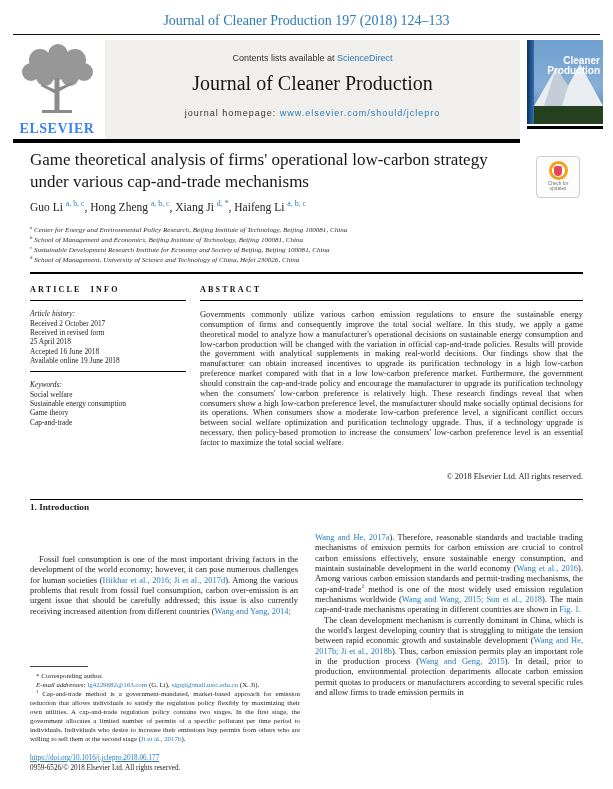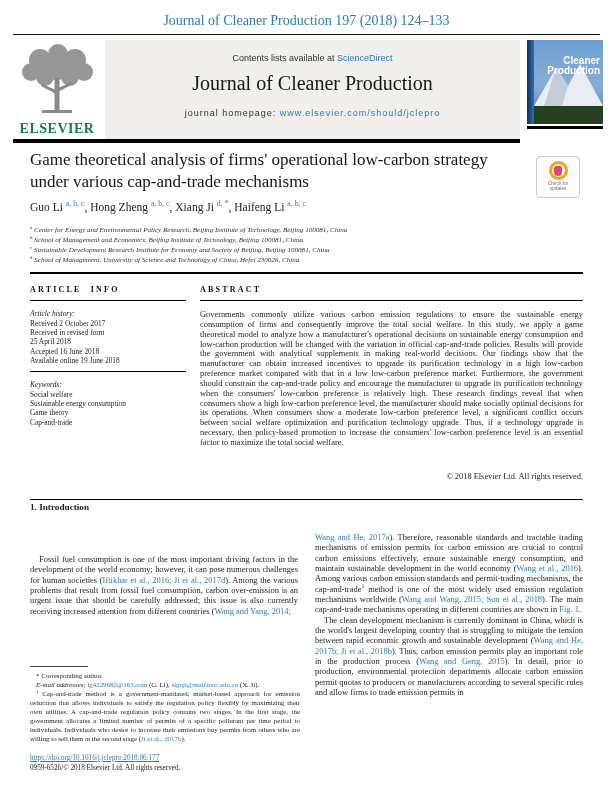--- a/index.html
+++ b/index.html
@@ -12,21 +12,21 @@
   sup.link{color:#2b7bb9;}
 
   
   .journal-ref{top:13px;left:0;width:100%;text-align:center;font-size:14px;color:#2b7bb9;}
   .rule-top{top:34px;left:13px;width:587px;height:1px;background:#111;}
   .banner{top:40px;left:105px;width:415px;height:99px;background:#f0efec;text-align:center;}
   .contents-line{margin-top:13px;font-family:"Liberation Sans",sans-serif;font-size:9px;color:#333;}
   .banner-title{margin-top:9px;font-size:20px;color:#161616;}
   .homepage-line{margin-top:13px;font-family:"Liberation Sans",sans-serif;font-size:9px;letter-spacing:1px;color:#333;}
   .elsevier{top:44px;left:12px;width:90px;height:95px;text-align:center;}
-  .els-word{font-size:14px;font-weight:bold;color:#15803d;letter-spacing:.5px;margin-top:1px;}
+  .els-word{font-size:14px;font-weight:bold;color:#3b82f6;letter-spacing:.5px;margin-top:1px;}
   .cover{top:40px;left:527px;width:76px;height:84px;background:linear-gradient(180deg,#6e9fcf 0%,#87aed6 55%,#4c7cae 100%);overflow:hidden;}
   .cover-spine{position:absolute;left:0;top:0;width:7px;height:100%;background:linear-gradient(90deg,#0d2f5f,#2f6fae);}
   .cover-title{position:absolute;top:16px;right:3px;text-align:right;color:#fff;
                font-family:"Liberation Sans",sans-serif;font-weight:bold;font-size:10px;line-height:10px;}
   .cover-mtn{position:absolute;left:7px;bottom:18px;width:69px;height:46px;}
   .cover-forest{position:absolute;left:7px;bottom:0;width:69px;height:18px;background:#24401f;}
   .cover-rule{top:126px;left:527px;width:76px;height:3px;background:#000;}
   .rule-thick{top:139px;left:13px;width:507px;height:3.5px;background:#000;}
 
   

